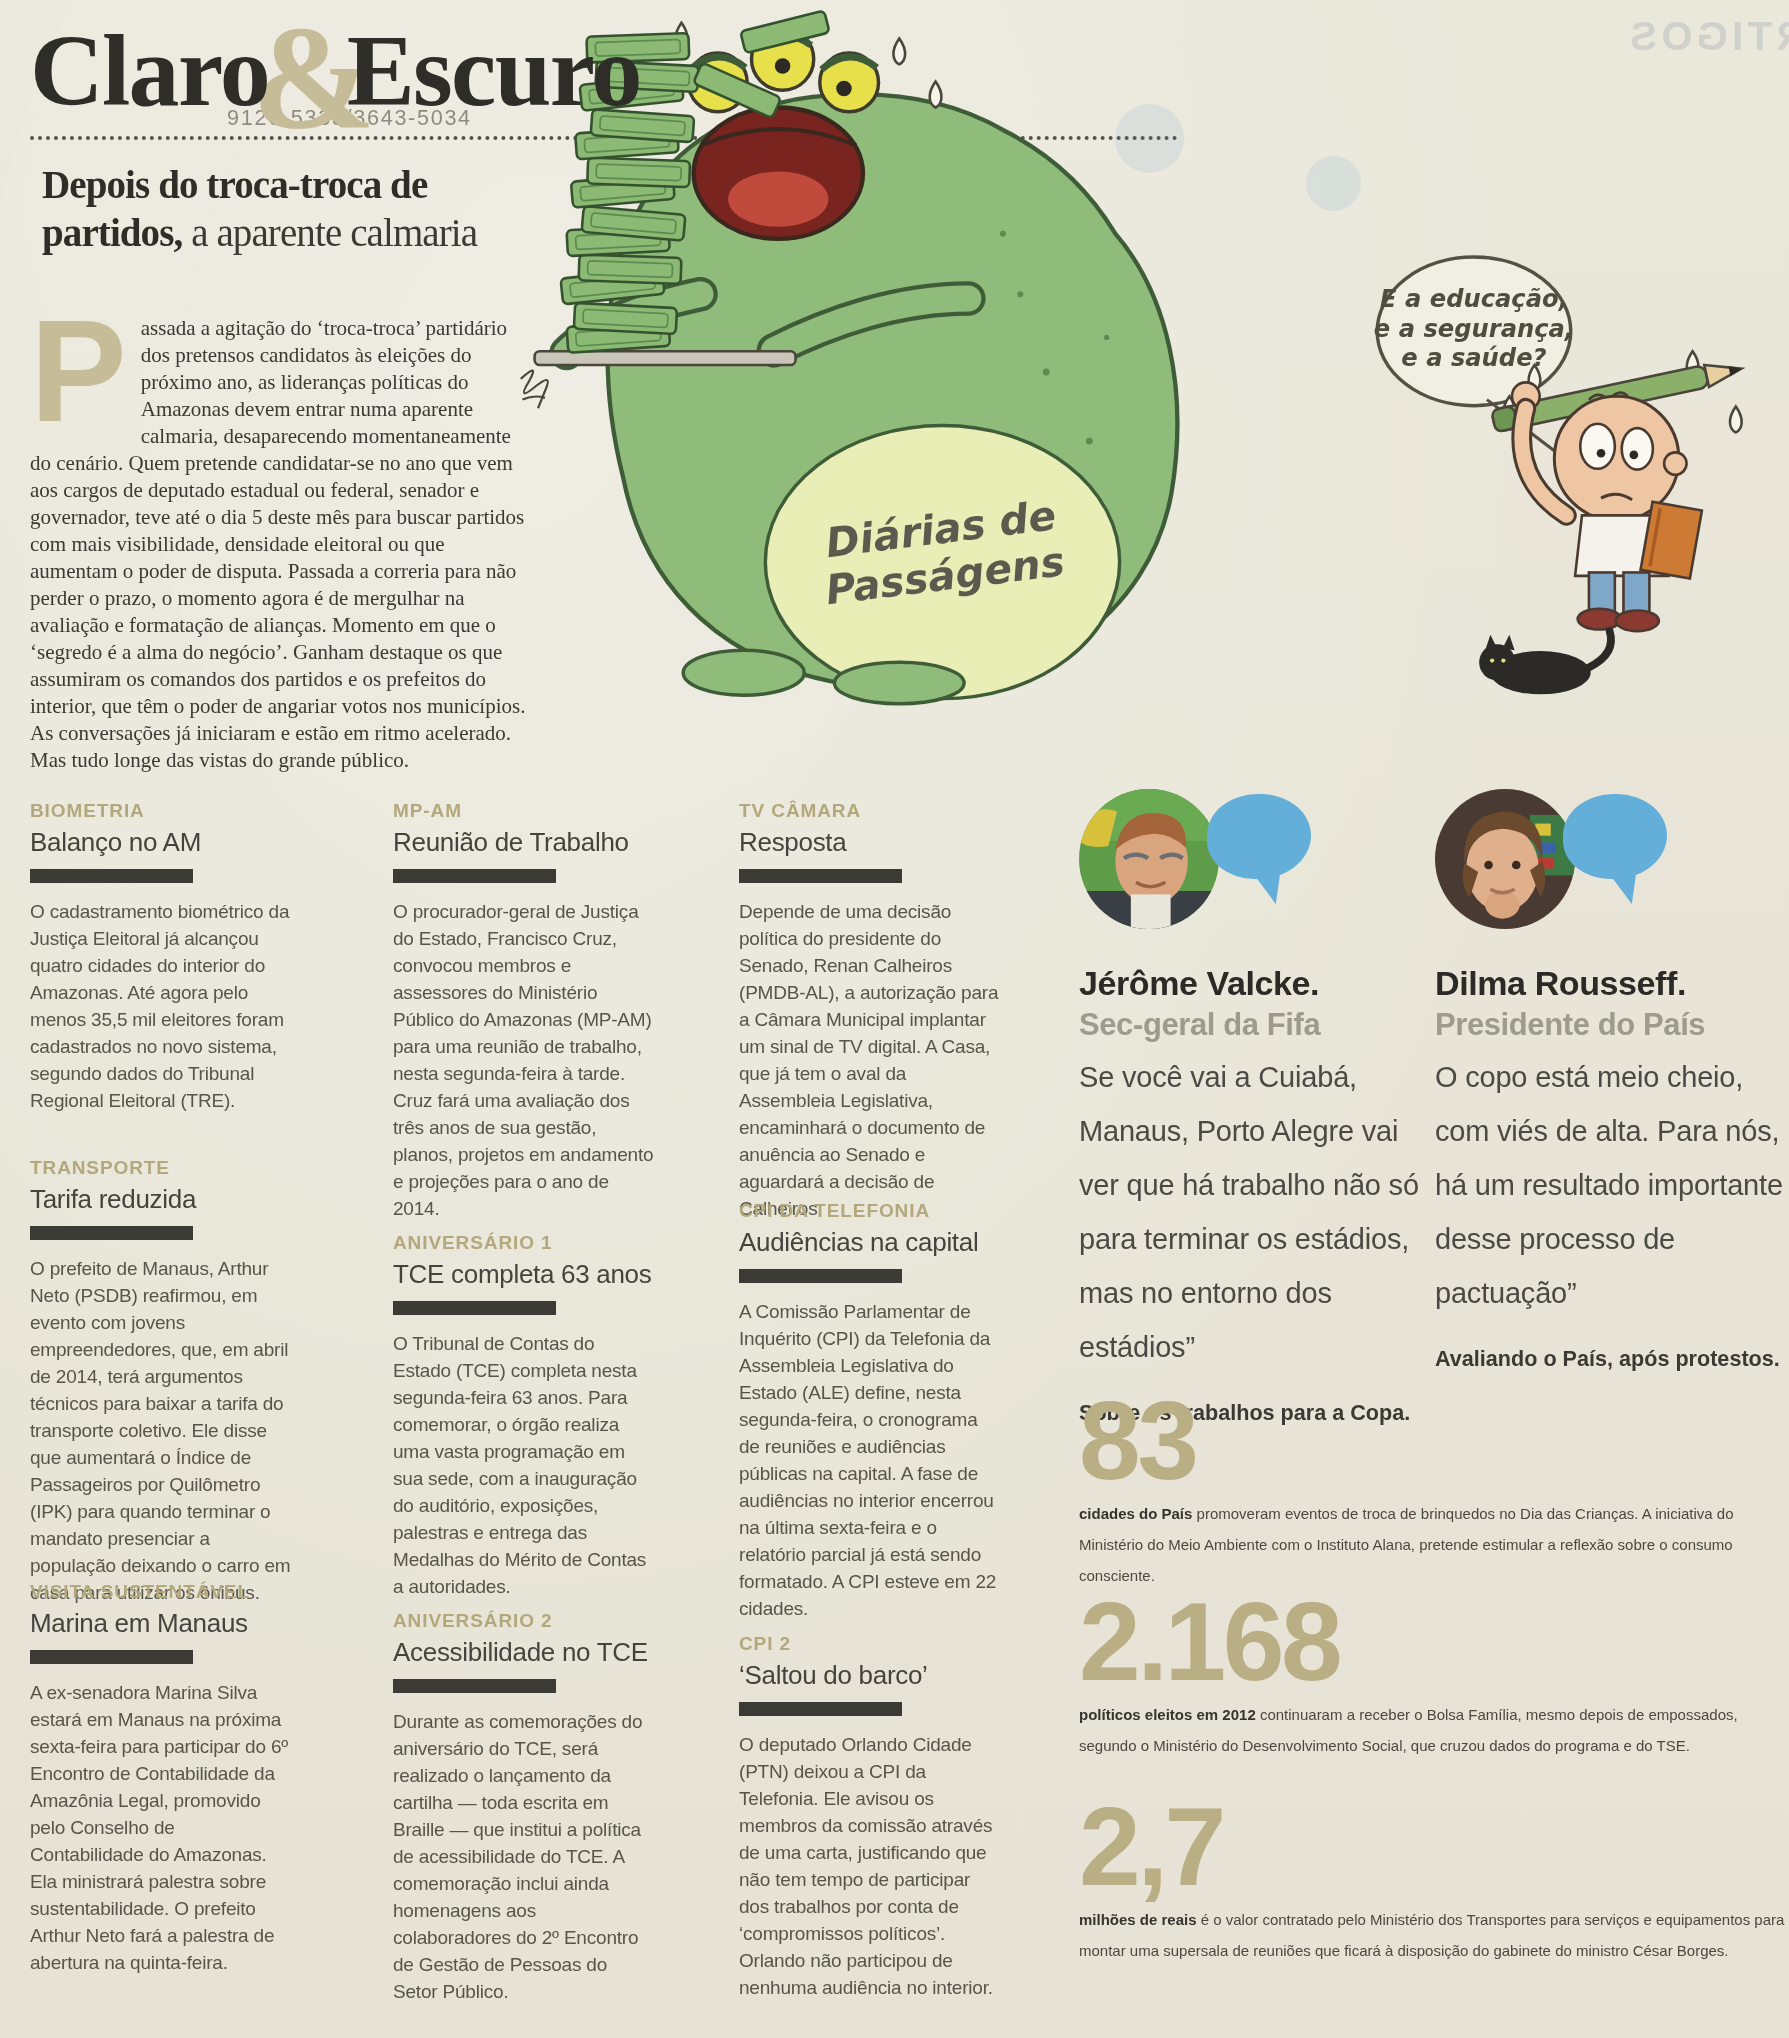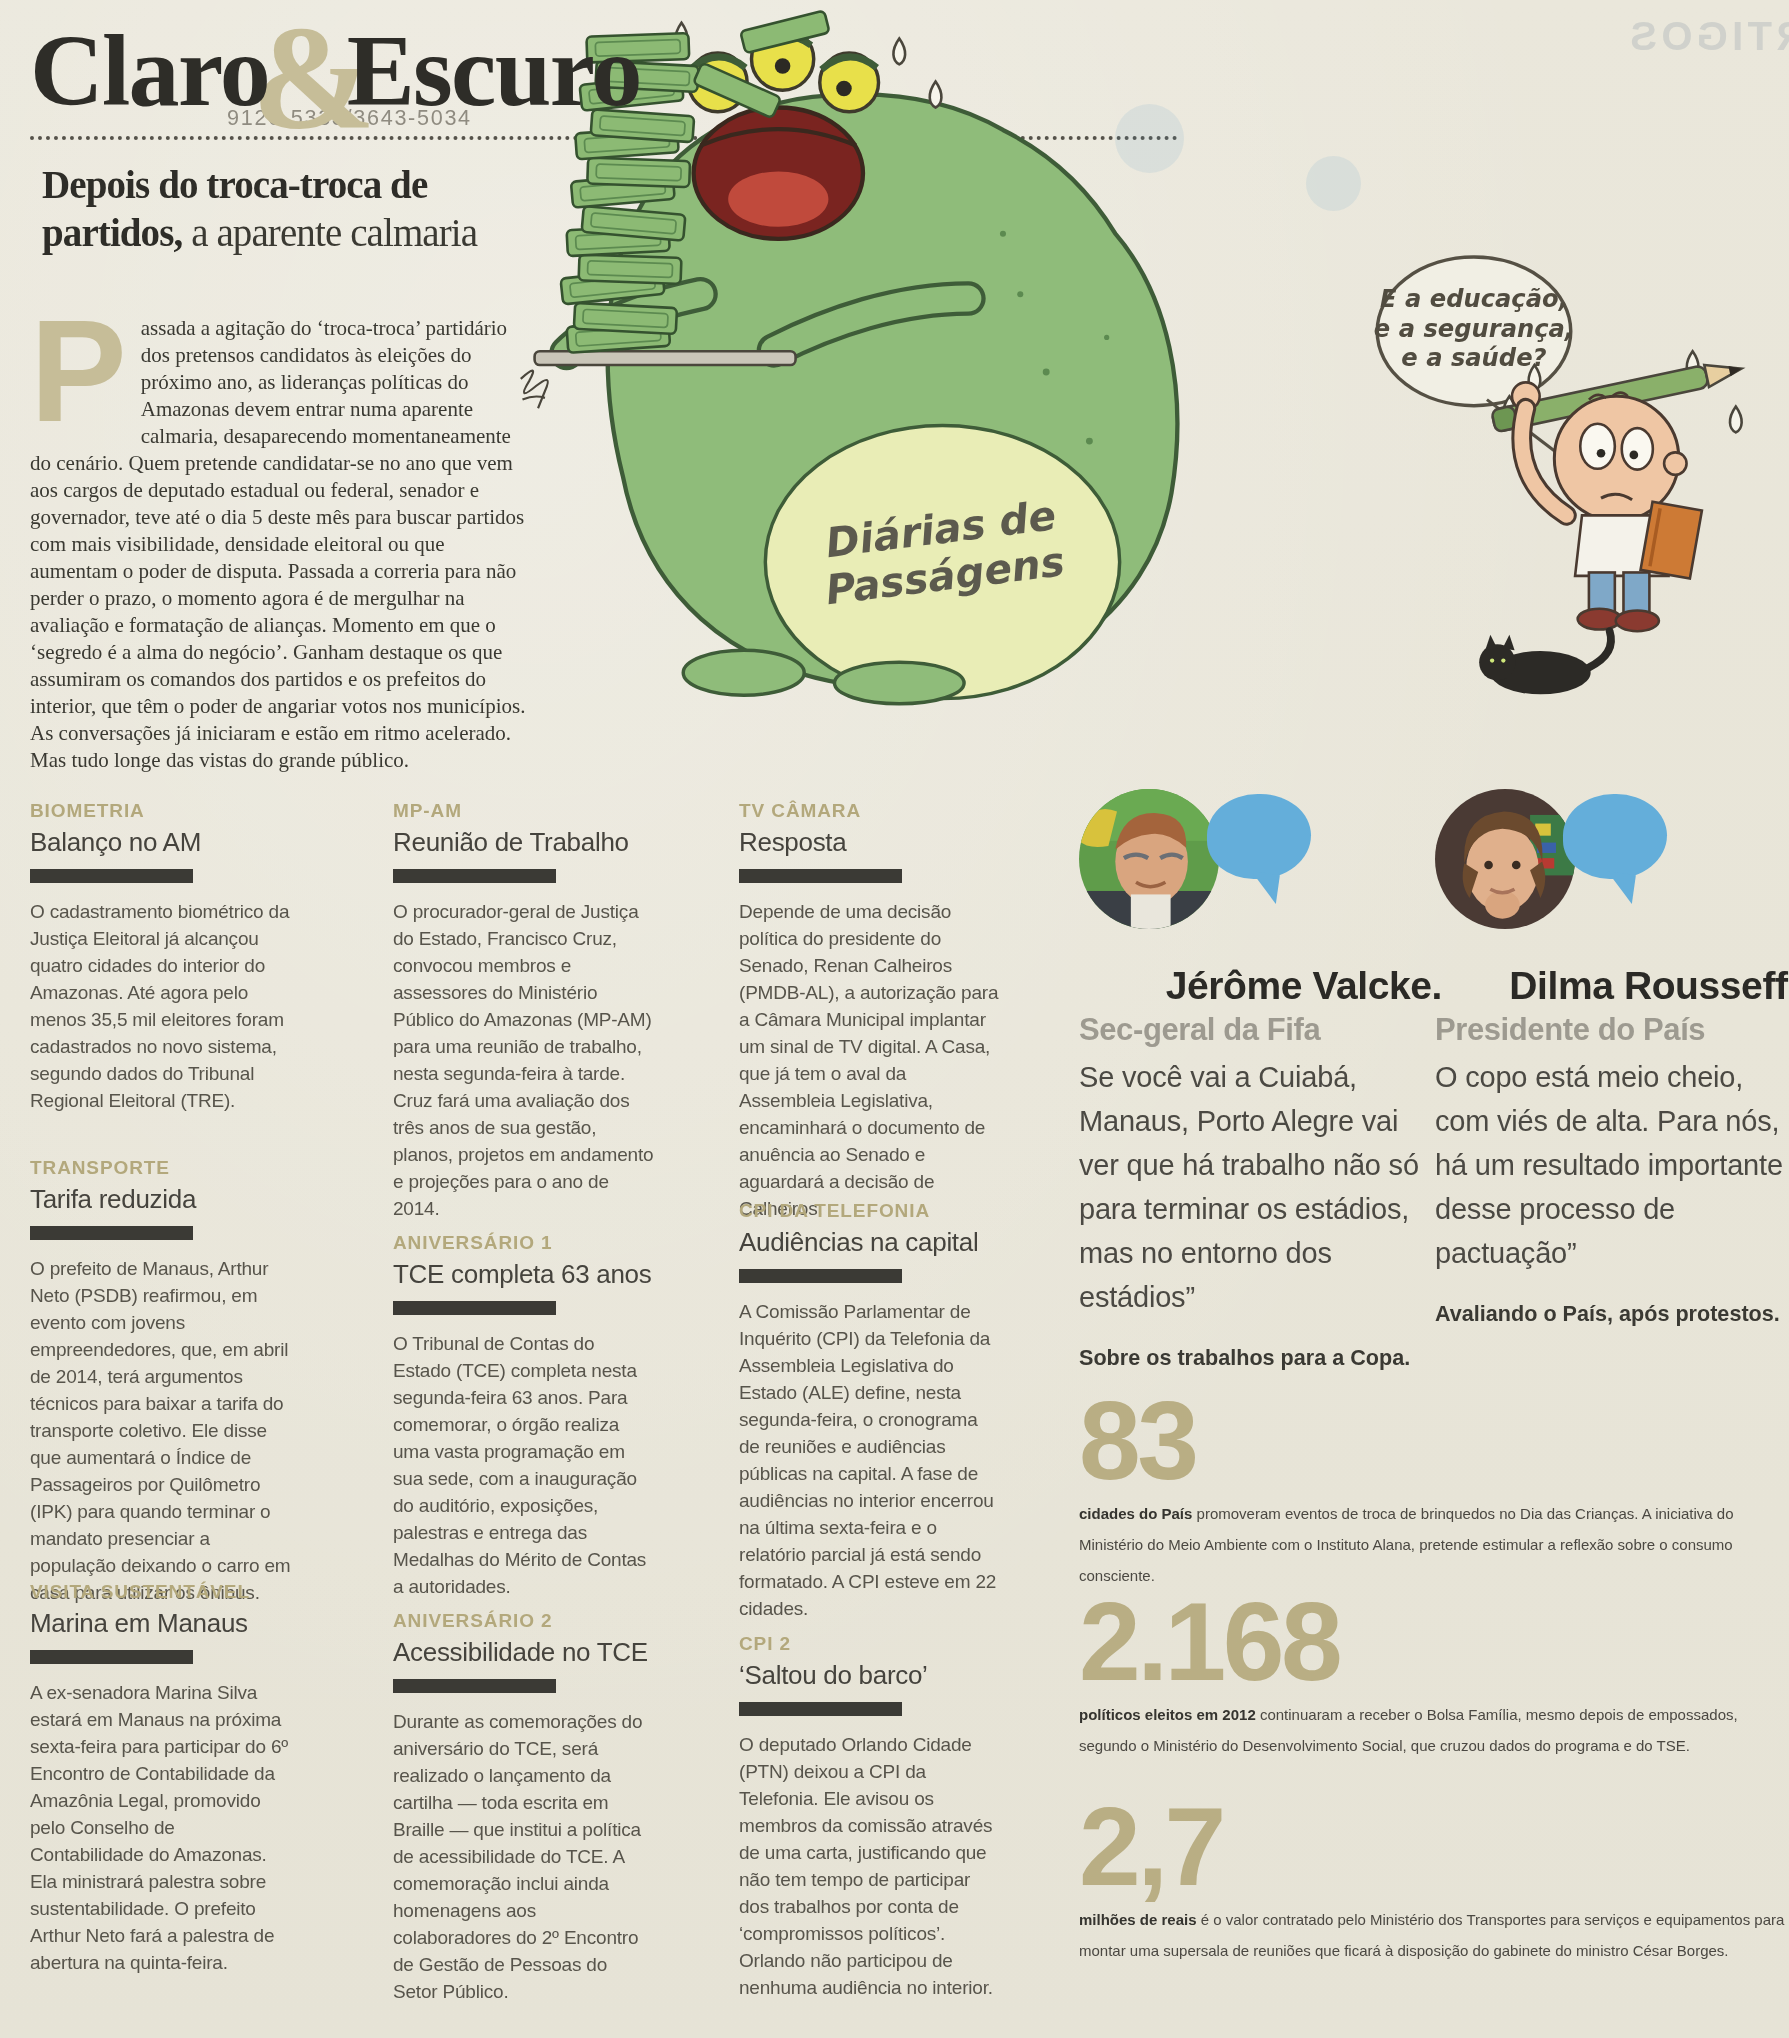--- a/index.html
+++ b/index.html
@@ -31,23 +31,23 @@
   .kicker{font-size:19px;font-weight:bold;letter-spacing:0.9px;color:#b3a87c;text-transform:uppercase;}
   .brief-title{margin:5.2px 0 0 0;font-size:26px;font-weight:normal;color:#45433d;letter-spacing:-0.3px;}
   .brief-bar{width:163px;height:14px;background:#3b3a35;margin:10.4px 0 15.6px 0;}
   .brief-body{margin:0;font-size:19px;line-height:27px;color:#57544b;letter-spacing:-0.2px;}
   
   .quote{position:absolute;top:789px;width:363px;}
   .quote-head{position:relative;height:154px;}
   .avatar{position:absolute;left:0;top:0;width:140px;height:140px;border-radius:50%;overflow:hidden;}
   .bubble-icon{position:absolute;left:128px;top:5.2px;width:104px;height:85px;background:#64aeda;border-radius:52% 52% 55% 48%;}
   .bubble-icon::after{content:"";position:absolute;left:42px;bottom:-22.5px;width:0;height:0;border-left:29px solid transparent;border-top:29px solid #64aeda;transform:rotate(8deg);}
-  .quote-name{margin-top:21px;font-size:39px;font-weight:bold;color:#2b2a26;letter-spacing:-0.4px;text-align:right;}
+  .quote-name{margin-top:21px;font-size:34px;font-weight:bold;color:#2b2a26;letter-spacing:-0.4px;}
   .quote-role{margin-top:3.5px;font-size:31px;font-weight:bold;color:#9d9a90;letter-spacing:-0.4px;}
-  .quote-text{margin-top:7px;font-size:29px;line-height:44px;color:#4b4943;letter-spacing:-0.2px;}
+  .quote-text{margin-top:7px;font-size:29px;line-height:54px;color:#4b4943;letter-spacing:-0.2px;}
   .quote-caption{margin-top:26px;font-size:21.6px;font-weight:bold;color:#3a3933;}
   
   .bignum-block{position:absolute;left:1079px;width:711px;}
   .bignum{font-size:111px;line-height:95px;font-weight:bold;color:#b9ae84;letter-spacing:-3.5px;}
   .bignum-text{margin:8.6px 0 0 0;font-size:15px;line-height:31px;color:#4b4842;}
   .bignum-text .lead-bold{font-weight:bold;color:#35342f;}
   
   .cartoon{position:absolute;left:484px;top:8.6px;width:1305px;height:700px;}
   
   .ghost-artigos{position:absolute;left:1626px;top:14px;transform:scaleX(-1);font-size:40px;font-weight:bold;letter-spacing:4.3px;color:rgba(105,125,145,0.20);}

